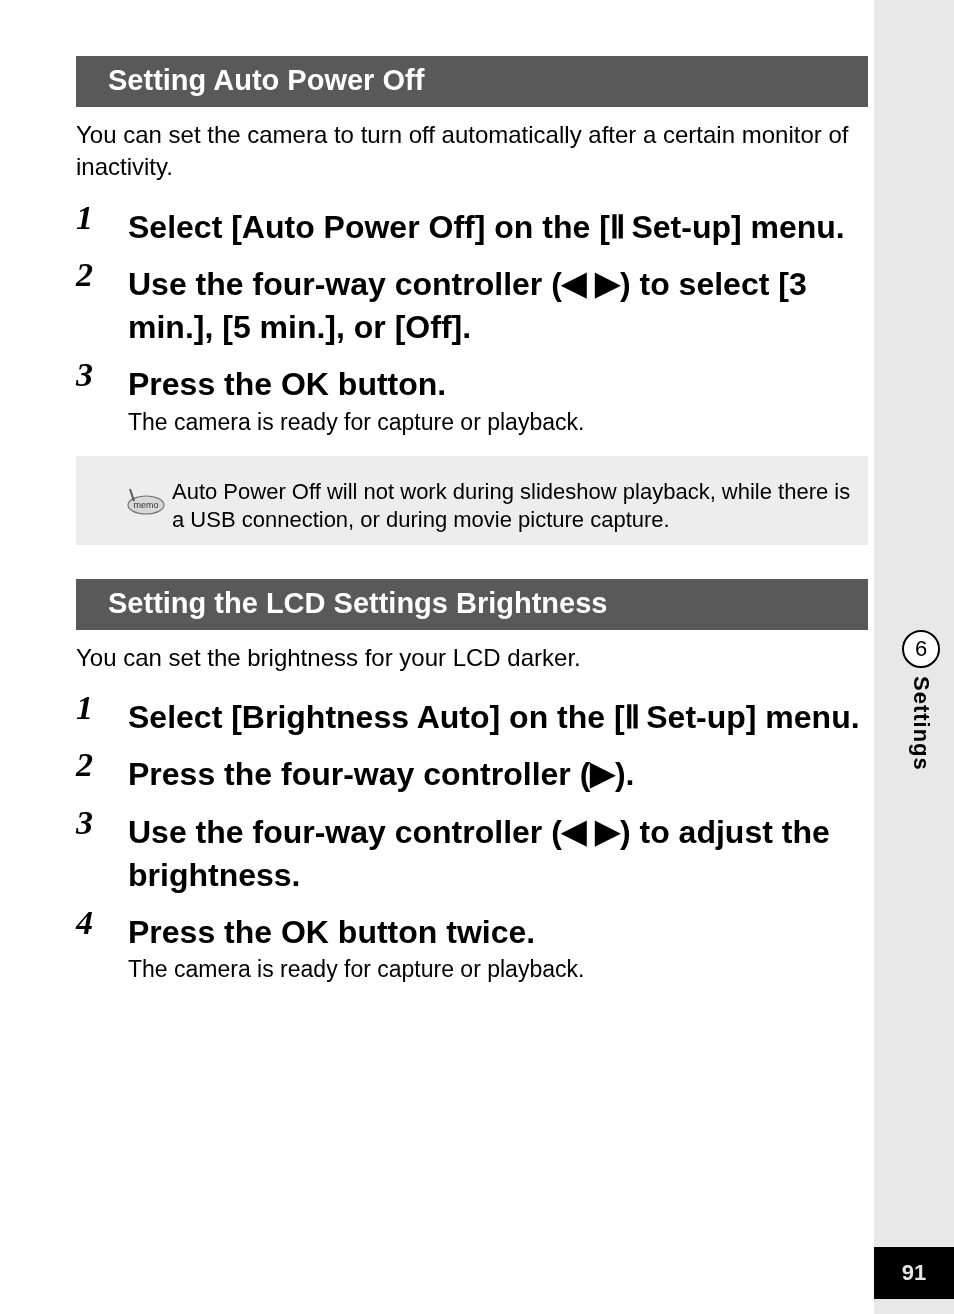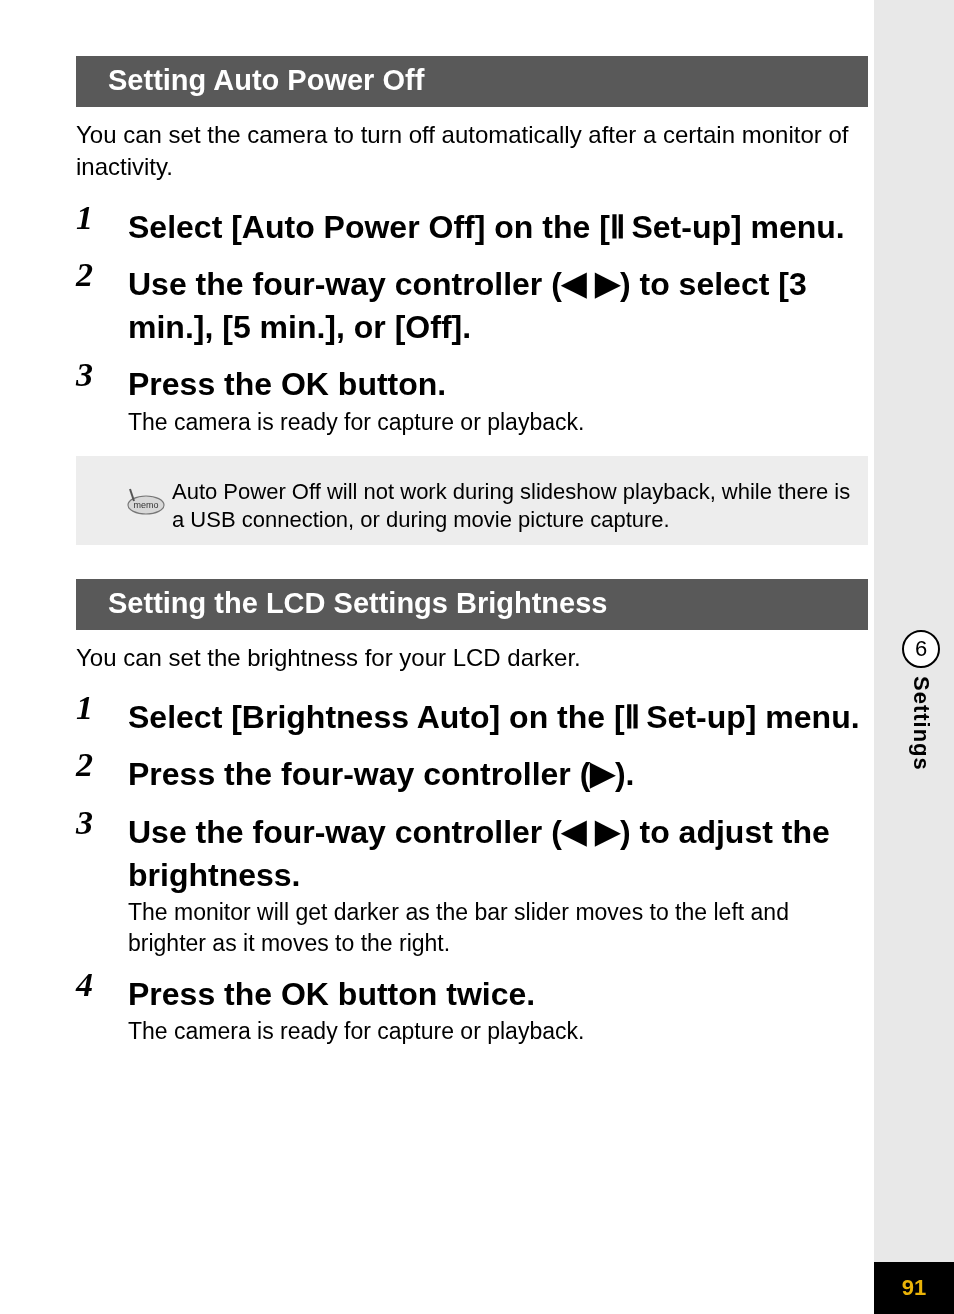--- a/index.html
+++ b/index.html
@@ -20,21 +20,21 @@
   .arrow { display: inline-block; transform: translateY(-1px); }
   .setup-icon { font-weight: bold; letter-spacing: -3px; }
 
   
   .side-strip { position: absolute; right: 0; top: 0; width: 80px; height: 1314px; background: #e8e8e8; }
   .side-tab { position: absolute; right: 14px; top: 630px; display: flex; flex-direction: column; align-items: center; }
   .tab-circle { width: 38px; height: 38px; border: 2px solid #000; border-radius: 50%; background: #fff; display: flex; align-items: center; justify-content: center; font-size: 22px; margin-bottom: 8px; }
   .tab-label { writing-mode: vertical-rl; font-size: 22px; font-weight: bold; letter-spacing: 1px; }
 
   
-  .page-num-block { position: absolute; right: 0; bottom: 0; width: 80px; height: 52px; background: #000; color: #eab308; display: flex; align-items: center; justify-content: center; font-size: 22px; font-weight: bold; }
+  .page-num-block { position: absolute; right: 0; bottom: 15px; width: 80px; height: 52px; background: #000; color: #e5e5e5; display: flex; align-items: center; justify-content: center; font-size: 22px; font-weight: bold; }
 
   
   .memo-svg { width: 44px; height: 34px; }
 </style>
 </head>
 <body>
 
 <div class="page">
 
   <div class="side-strip"></div>
@@ -103,21 +103,20 @@
         </div>
       </div>
     </div>
 
     <div class="step">
       <div class="step-num">3</div>
       <div class="step-body">
         <div class="step-title">
           <span>Use the four-way controller (</span><span class="arrow">◀</span> <span class="arrow">▶</span><span>) to adjust the brightness.</span>
         </div>
-        <div class="step-sub">The monitor will get darker as the bar slider moves to the left and brighter as it moves to the right.</div>
       </div>
     </div>
 
     <div class="step">
       <div class="step-num">4</div>
       <div class="step-body">
         <div class="step-title">Press the OK button twice.</div>
         <div class="step-sub">The camera is ready for capture or playback.</div>
       </div>
     </div>

